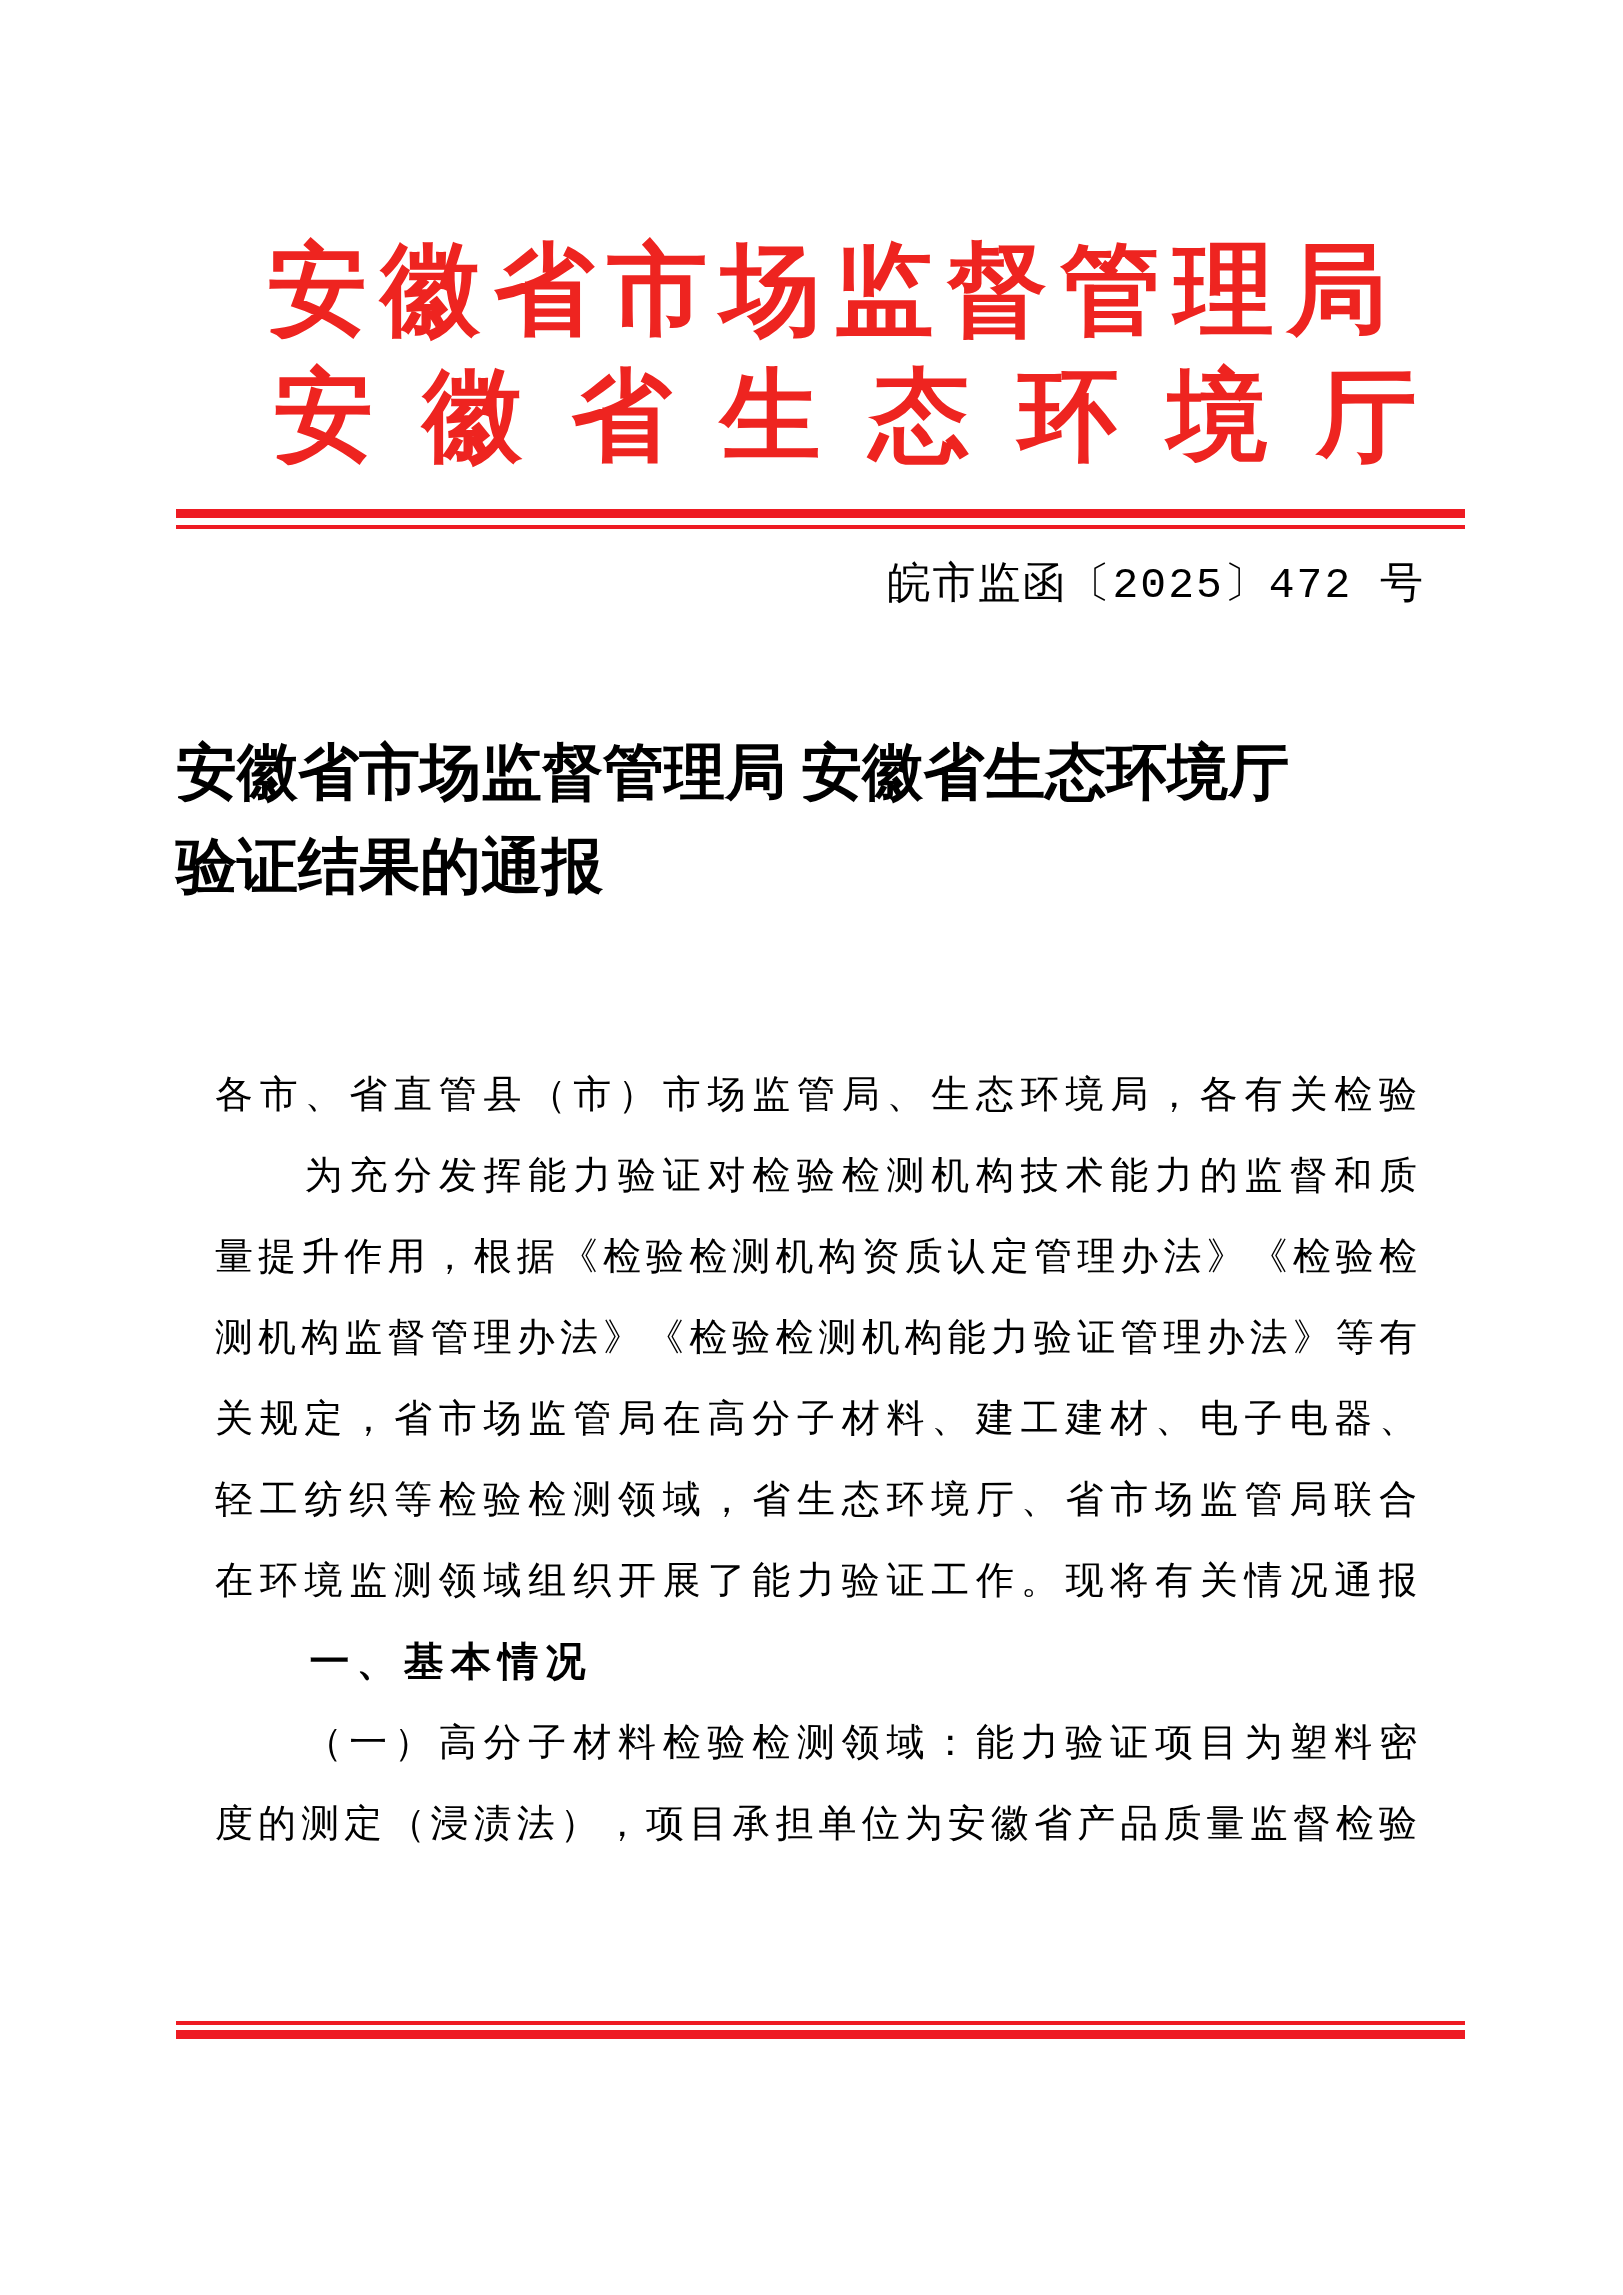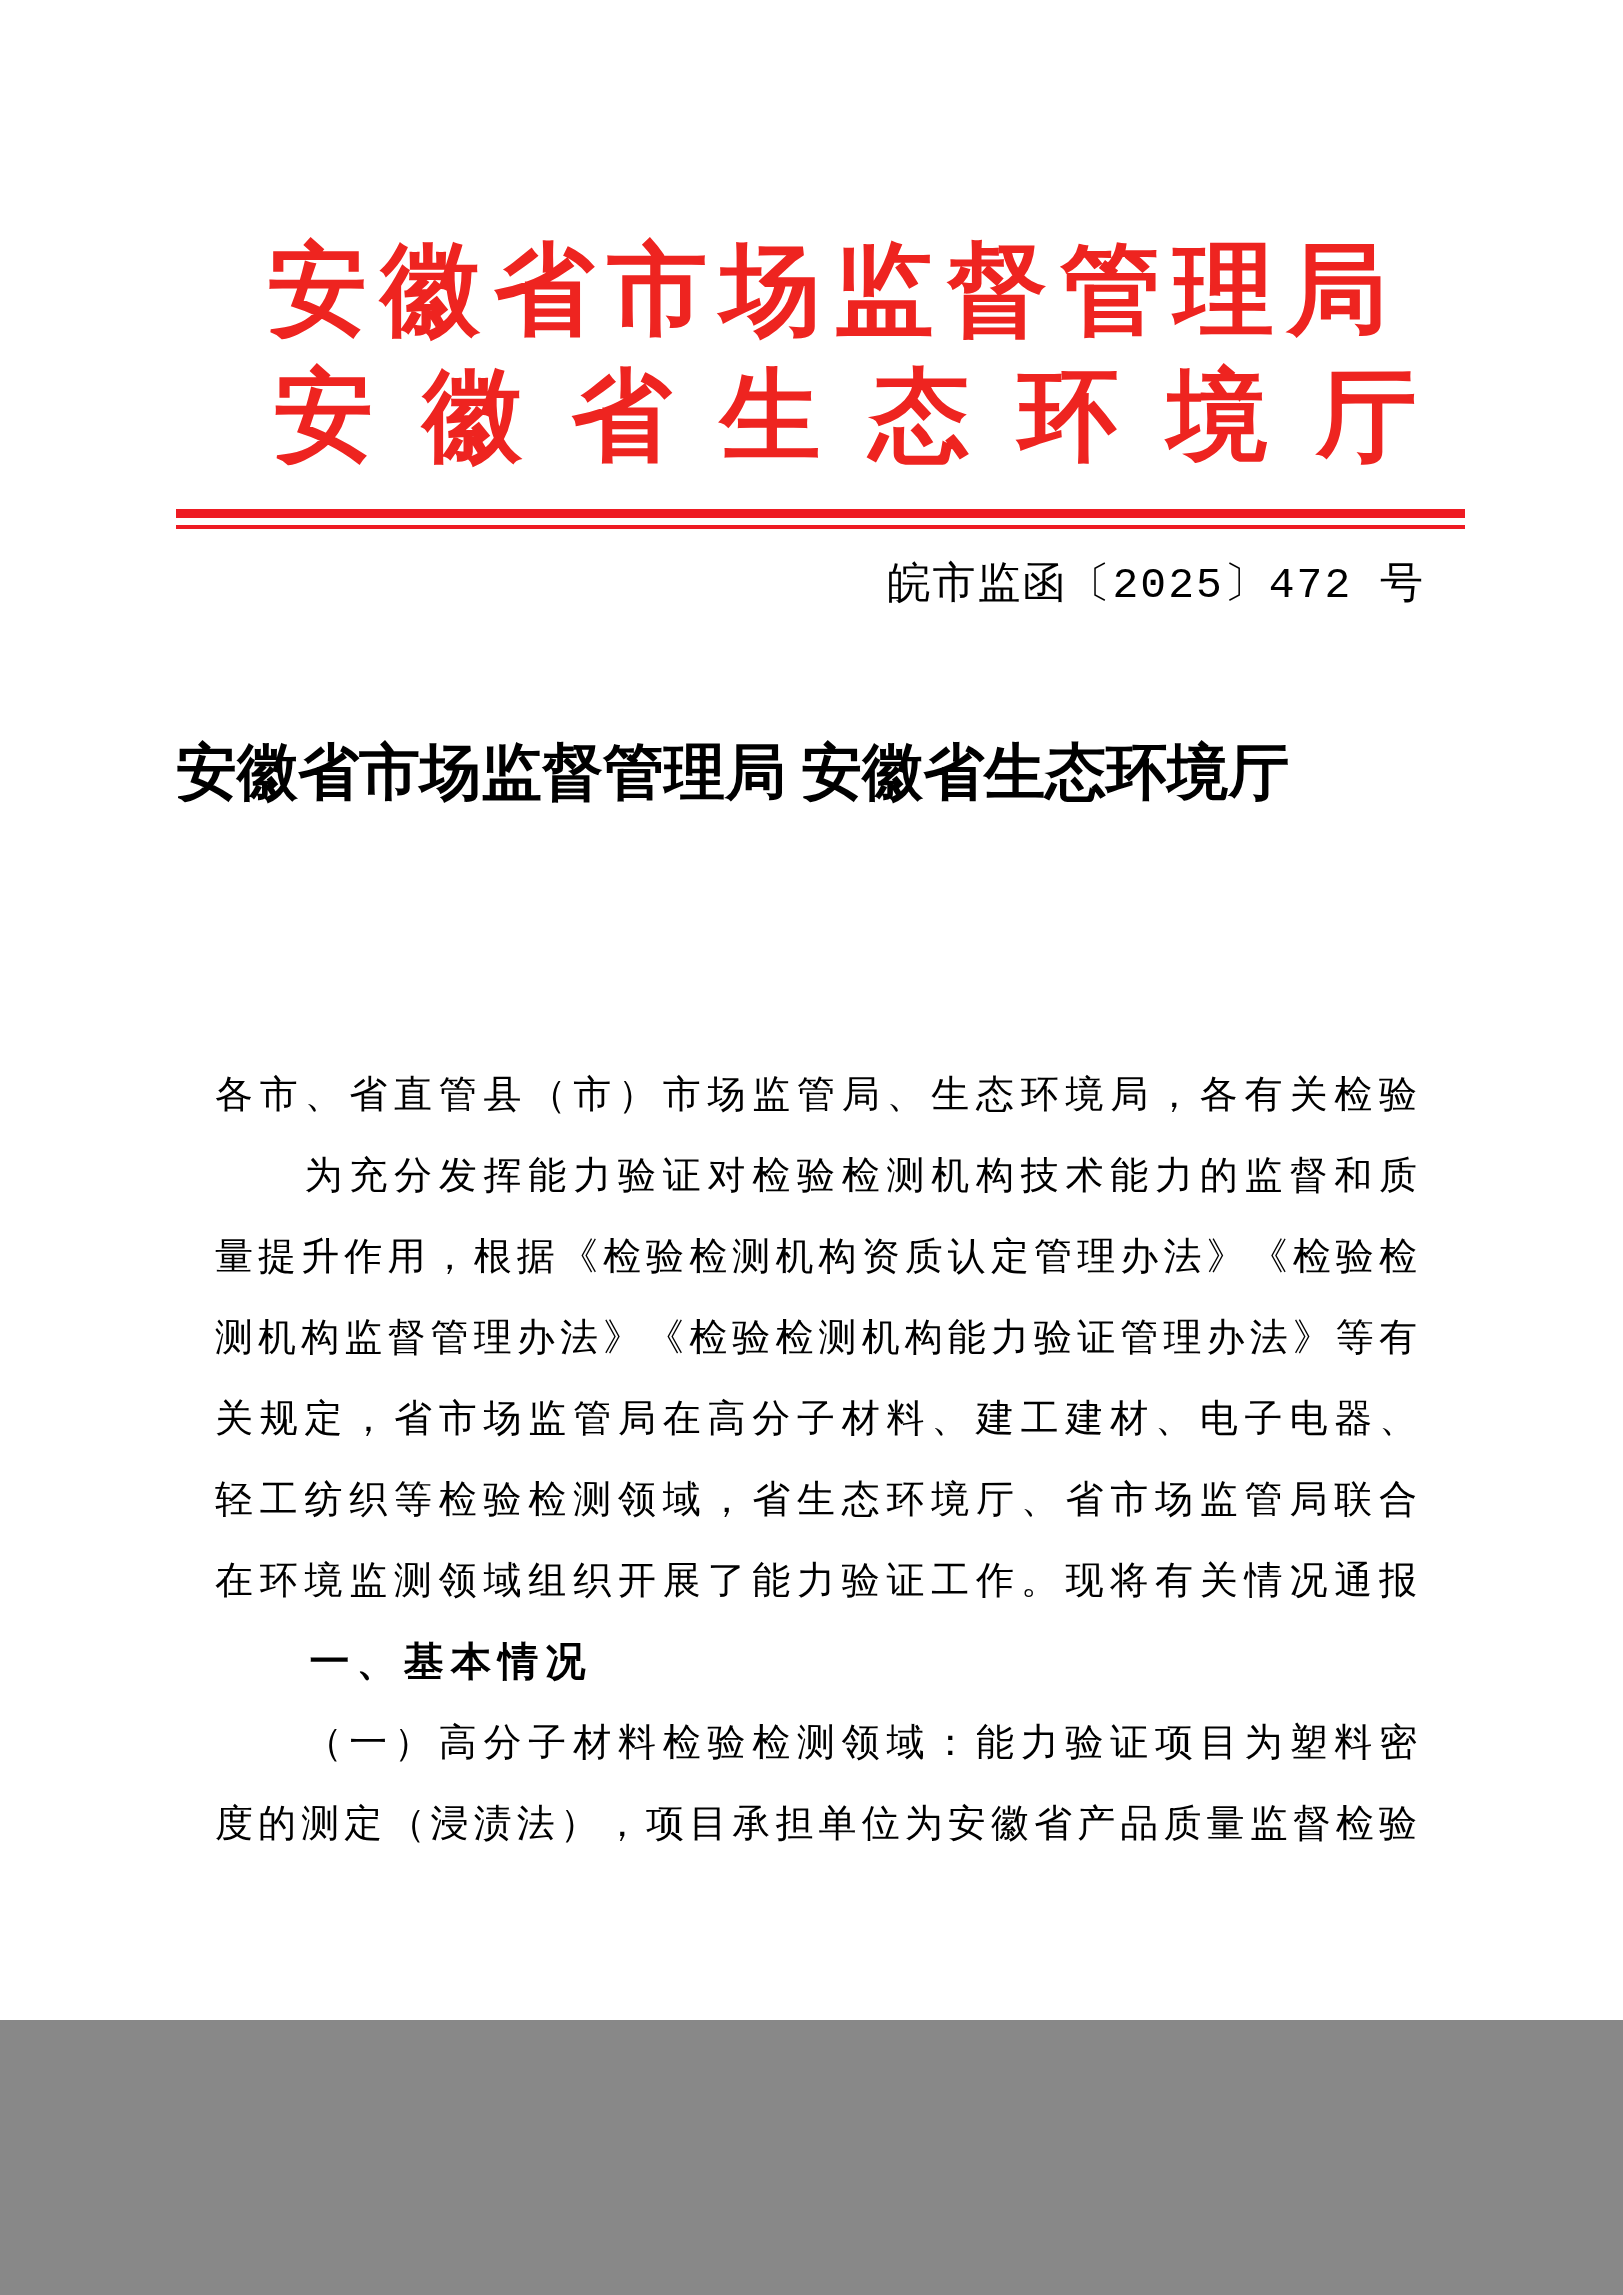--- a/index.html
+++ b/index.html
@@ -1,18 +1,18 @@
 <!DOCTYPE html>
 <html style="font-size:8.2px"><head>
 <meta charset="utf-8">
 <style>
   html,body{margin:0;padding:0;background:#888;}
   #page{
     position:relative;
-    width:1623px;height:2020px;
+    width:1623px;height:2295px;
     background:#ffffff;
     overflow:hidden;
     font-family:"Liberation Serif","DejaVu Serif",serif;
     color:#000;
     --red-text:#ee2420;
     --red-rule:#ee1b23;
   }
   .content{position:absolute;left:176px;top:0;width:1289px;height:100%;}
 
   
@@ -71,20 +71,21 @@
 
     <div class="agency-line agency-2">安徽省生态环境厅</div>
 
     <div class="rule rule-top-thick"></div>
     <div class="rule rule-top-thin"></div>
 
     <div class="doc-number">皖市监函〔2025〕472 号</div>
 
     <div class="doc-title">
       <div>安徽省市场监督管理局 安徽省生态环境厅</div>
+      <div>验证结果的通报</div>
     </div>
 
     <div class="doc-body">
       <div class="bline just">
           <span>各</span>
           <span>市</span>
           <span>、</span>
           <span>省</span>
           <span>直</span>
           <span>管</span>

